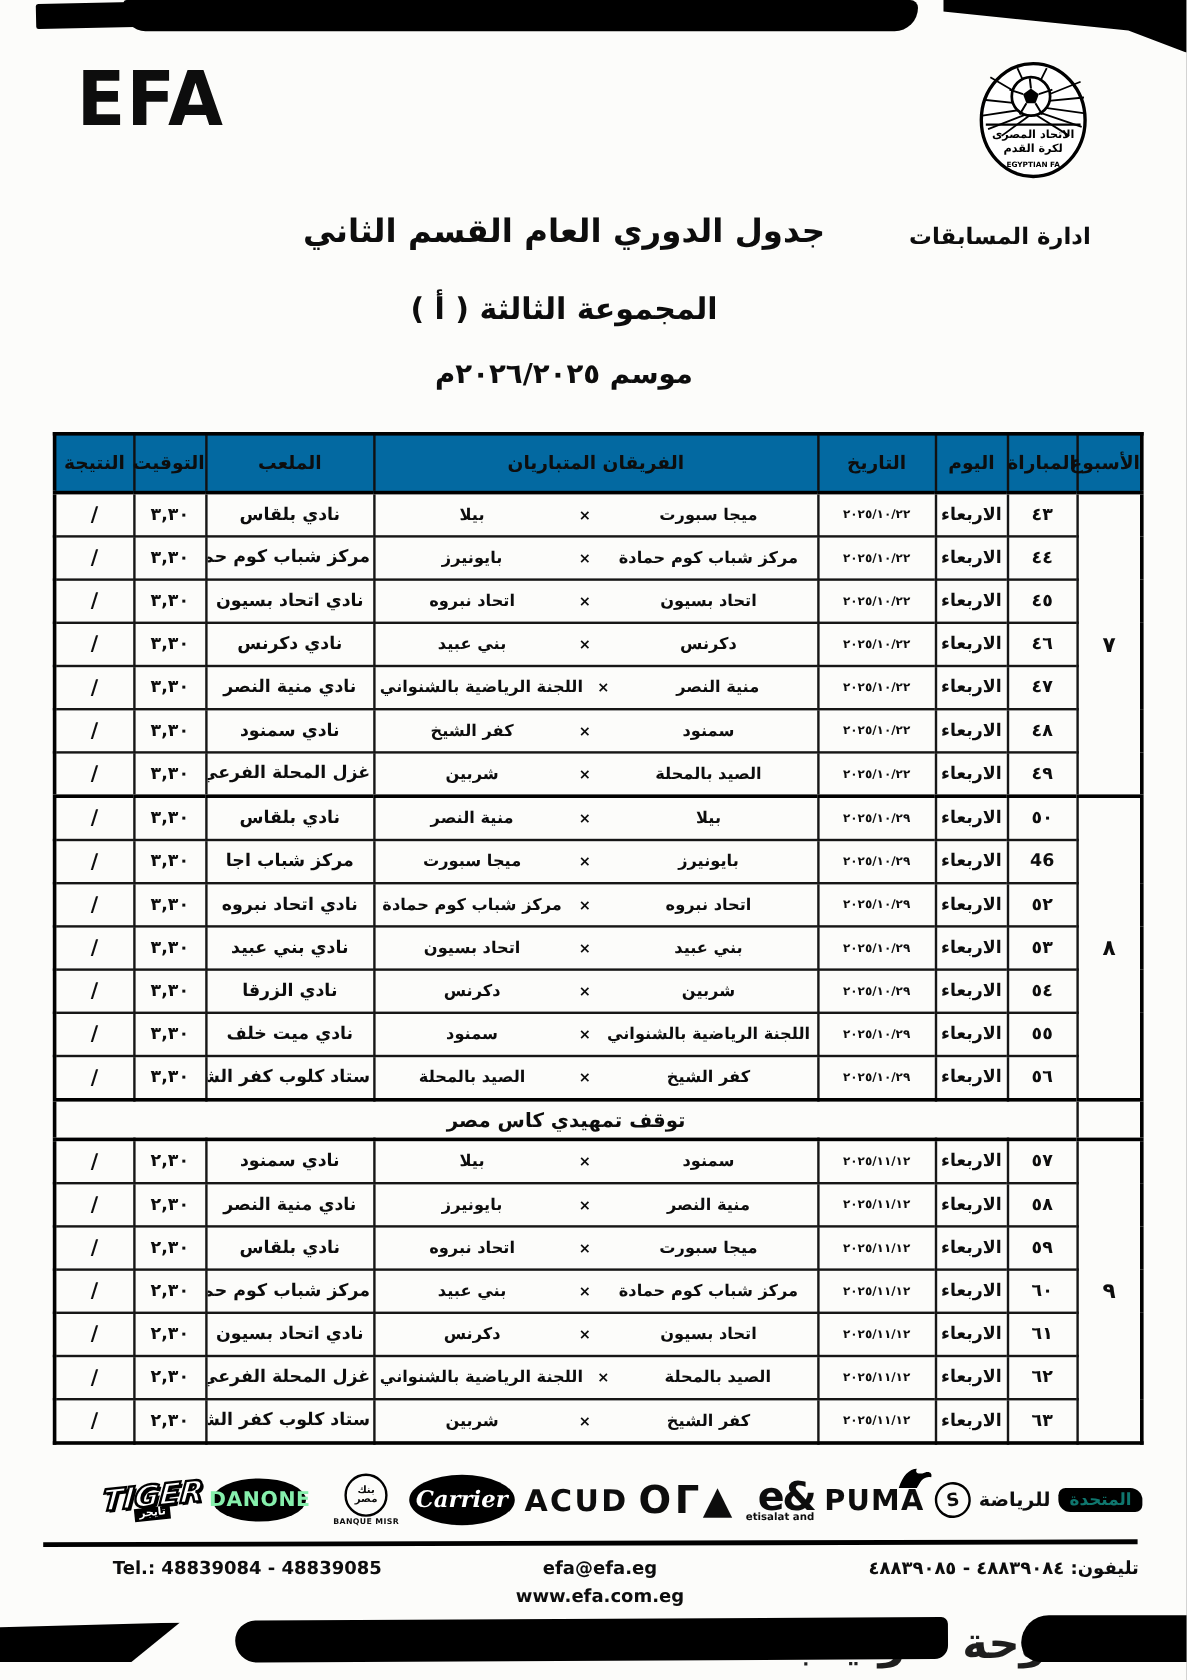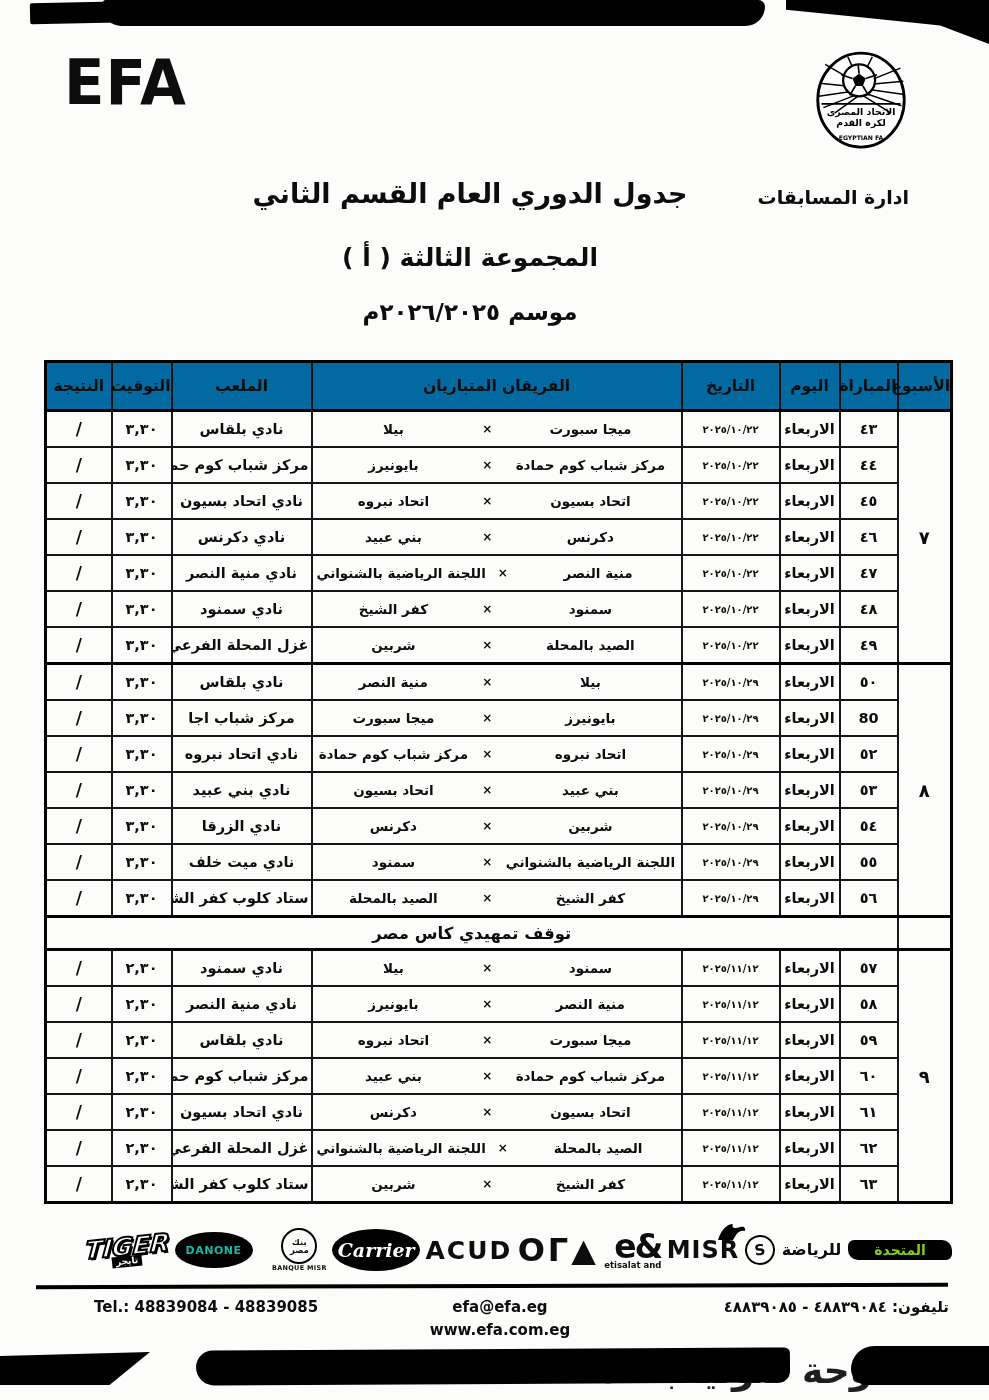--- a/index.html
+++ b/index.html
@@ -42,39 +42,39 @@
   .team2{flex:1;text-align:center;font-size:13.5px;}
   .vs{width:34px;text-align:center;font-size:12px;}
   tr.break-row td{height:30px;font-size:16.5px;border-top:3px solid #000;border-bottom:3px solid #000;}
   
   .sponsors{position:absolute;left:86px;top:1220px;width:866px;height:60px;display:flex;
             align-items:center;justify-content:space-between;z-index:1;}
   .logo{display:flex;flex-direction:column;align-items:center;line-height:1;}
   .tiger-txt{font-size:25px;font-weight:900;font-style:italic;color:#fff;-webkit-text-stroke:2px #000;
              text-shadow:2px 2px 0 #000;transform:skewX(-10deg) rotate(-6deg);}
   .tiger-ar{font-size:9px;font-weight:bold;background:#000;color:#fff;padding:1px 4px;margin-top:-3px;transform:rotate(-6deg);}
-  .danone{background:#000;color:#14b8a6;border-radius:50%;width:78px;height:36px;display:flex;
-          align-items:center;justify-content:center;font-size:11px;font-weight:bold;letter-spacing:.5px;}
+  .danone{background:#000;color:#86efac;border-radius:50%;width:78px;height:36px;display:flex;
+          align-items:center;justify-content:center;font-size:17px;font-weight:bold;letter-spacing:.5px;}
   .banque{align-items:center;margin-left:14px;}
   .banque-circle{width:32px;height:32px;border:2.5px solid #000;border-radius:50%;display:flex;
                  align-items:center;justify-content:center;font-size:8.5px;font-weight:bold;direction:rtl;text-align:center;}
   .banque-en{font-size:6.5px;font-weight:900;margin-top:1px;letter-spacing:.3px;}
   .carrier{background:#000;color:#fff;border-radius:50%;width:88px;height:42px;display:flex;
            align-items:center;justify-content:center;font-size:19px;font-style:italic;
            font-family:"DejaVu Serif",serif;font-weight:bold;}
   .acud{font-size:25px;font-weight:900;letter-spacing:2px;}
   .ora{font-size:32px;font-weight:900;letter-spacing:3px;}
   .etisalat{align-items:flex-end;}
   .etisalat-e{font-size:33px;font-weight:900;letter-spacing:-2px;}
   .etisalat-sub{font-size:8.5px;font-weight:bold;margin-top:-2px;}
   .puma{position:relative;align-items:flex-start;}
   .puma-txt{font-size:24px;font-weight:900;letter-spacing:1px;}
   .puma-cat{position:absolute;right:-8px;top:-16px;}
   .united{flex-direction:row;align-items:center;gap:7px;direction:rtl;}
-  .united-box{background:#000;color:#84cc16;font-size:14px;font-weight:bold;padding:3px 26px;border-radius:6px 10px 6px 10px;text-align:right;}
+  .united-box{background:#000;color:#0f766e;font-size:14px;font-weight:bold;padding:3px 9px;border-radius:6px 10px 6px 10px;text-align:right;}
   .united-label{font-size:16px;font-weight:bold;}
   .united-mark{width:26px;height:26px;border:2.5px solid #000;border-radius:50%;display:flex;
                align-items:center;justify-content:center;font-size:15px;font-weight:900;transform:rotate(-8deg);}
   
   .footer-rule{position:absolute;left:36px;top:1284px;width:912px;height:4px;background:#000;transform:rotate(-.15deg);}
   .fblock{position:absolute;top:1296px;font-weight:bold;line-height:1.55;}
   .f-left{left:94px;font-size:15px;text-align:left;}
   .f-center{left:395px;width:210px;font-size:15px;text-align:center;}
   .f-right{right:40px;font-size:15px;direction:rtl;text-align:right;}
 </style>
@@ -261,21 +261,21 @@
               <span class="team1">بيلا</span>
               <span class="vs">×</span>
               <span class="team2">منية النصر</span>
             </div>
           </td>
           <td class="stadium-cell">نادي بلقاس</td>
           <td class="time-cell">٣,٣٠</td>
           <td class="result-cell">/</td>
         </tr>
         <tr class="match-row">
-          <td class="match-cell">80</td>
+          <td class="match-cell">46</td>
           <td class="day-cell">الاربعاء</td>
           <td class="date-cell">٢٠٢٥/١٠/٢٩</td>
           <td class="teams-cell">
             <div class="teams-wrap">
               <span class="team1">بايونيرز</span>
               <span class="vs">×</span>
               <span class="team2">ميجا سبورت</span>
             </div>
           </td>
           <td class="stadium-cell">مركز شباب اجا</td>
@@ -486,21 +486,21 @@
     <div class="logo etisalat">
       <span class="etisalat-e">e&amp;</span>
       <span class="etisalat-sub">etisalat and</span>
     </div>
     <div class="logo puma">
       <span class="puma-cat">
         <svg width="30" height="20" viewBox="0 0 30 20">
             <path d="M1 18 C4 8 10 2 16 2 C14 6 18 7 23 5 C27 4 29 6 28 9 C24 8 21 10 19 13 L16 18 Z" fill="#000"></path>
           </svg>
       </span>
-      <span class="puma-txt">MISR</span>
+      <span class="puma-txt">PUMA</span>
     </div>
     <div class="logo united">
       <span class="united-box">المتحدة</span>
       <span class="united-label">للرياضة</span>
       <span class="united-mark">S</span>
     </div>
   </div>
 
   <div class="footer-rule"></div>
   <div class="fblock f-left">

